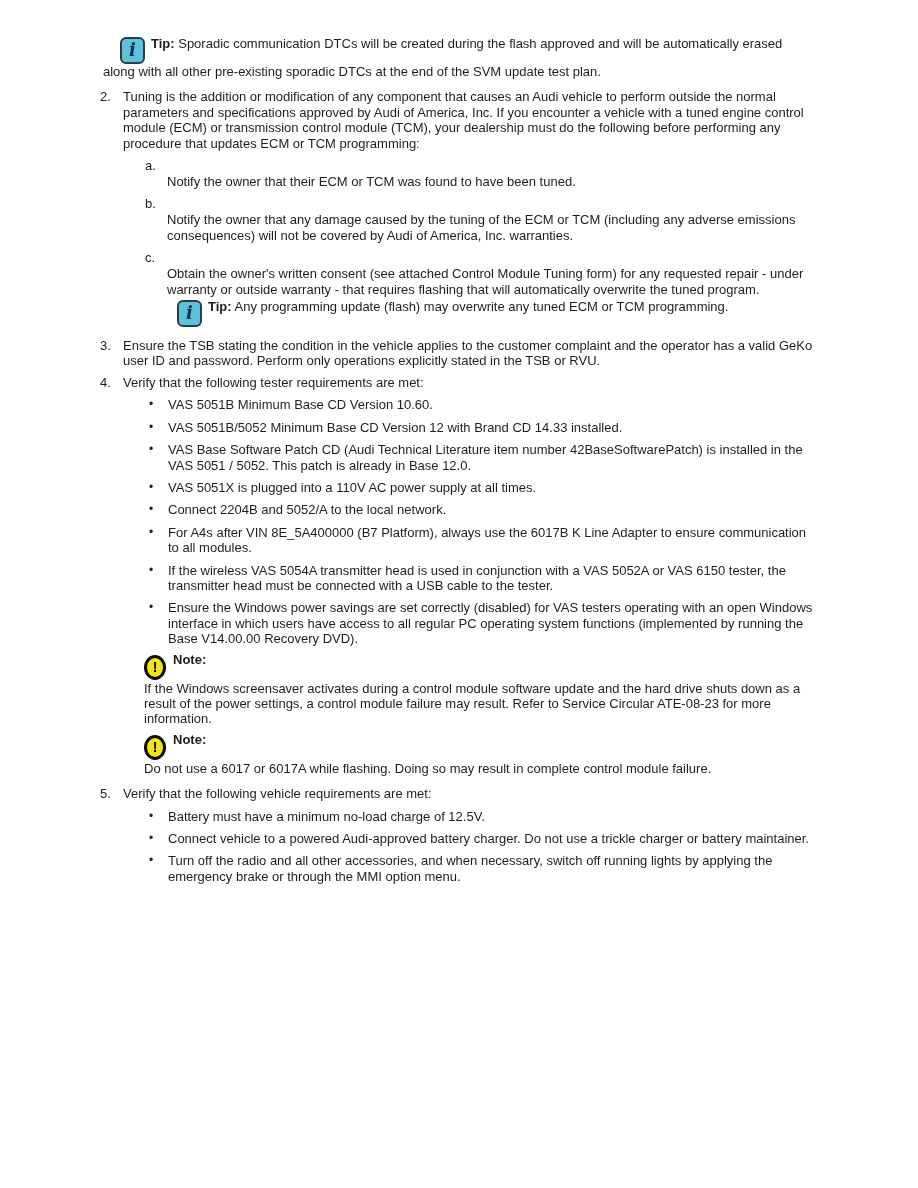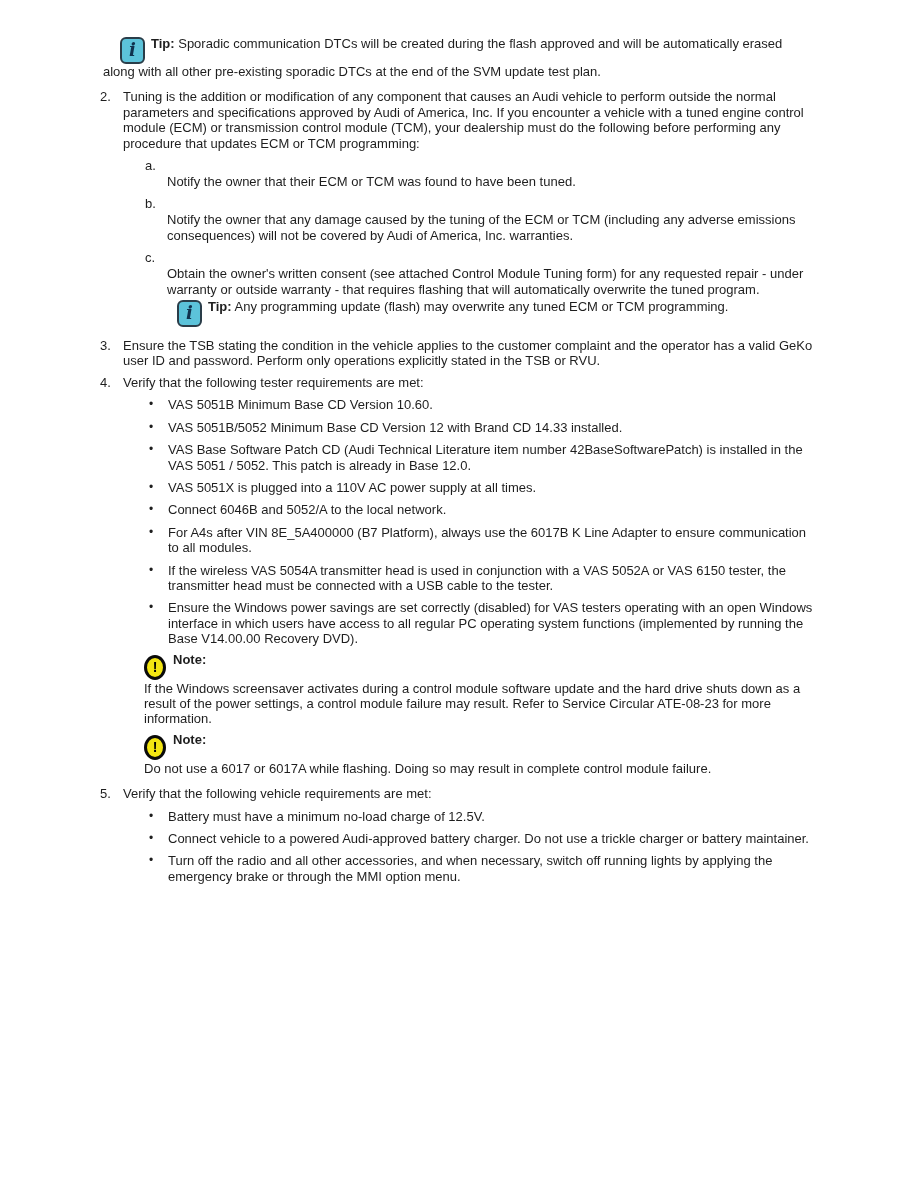--- a/index.html
+++ b/index.html
@@ -144,21 +144,21 @@
         <div class="bullet-item">
           <span class="marker">•</span>
           <div class="body">VAS Base Software Patch CD (Audi Technical Literature item number 42BaseSoftwarePatch) is installed in the VAS 5051 / 5052. This patch is already in Base 12.0.</div>
         </div>
         <div class="bullet-item">
           <span class="marker">•</span>
           <div class="body">VAS 5051X is plugged into a 110V AC power supply at all times.</div>
         </div>
         <div class="bullet-item">
           <span class="marker">•</span>
-          <div class="body">Connect 6046B and 5052/A to the local network.</div>
+          <div class="body">Connect 2204B and 5052/A to the local network.</div>
         </div>
         <div class="bullet-item">
           <span class="marker">•</span>
           <div class="body">For A4s after VIN 8E_5A400000 (B7 Platform), always use the 6017B K Line Adapter to ensure communication to all modules.</div>
         </div>
         <div class="bullet-item">
           <span class="marker">•</span>
           <div class="body">If the wireless VAS 5054A transmitter head is used in conjunction with a VAS 5052A or VAS 6150 tester, the transmitter head must be connected with a USB cable to the tester.</div>
         </div>
         <div class="bullet-item">

